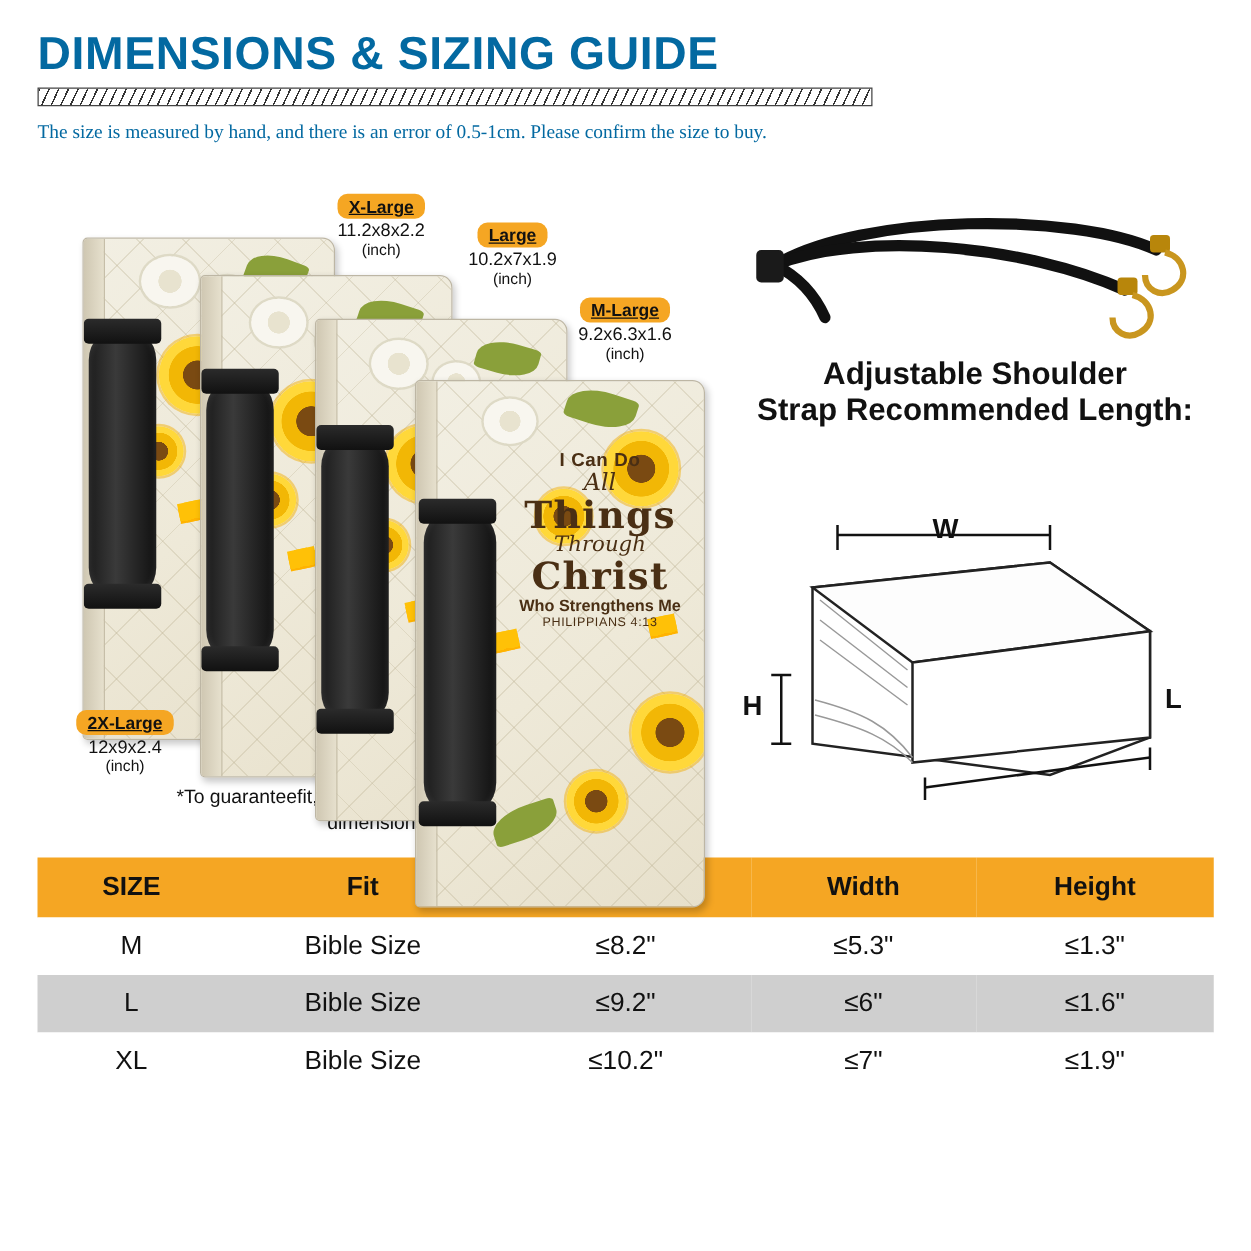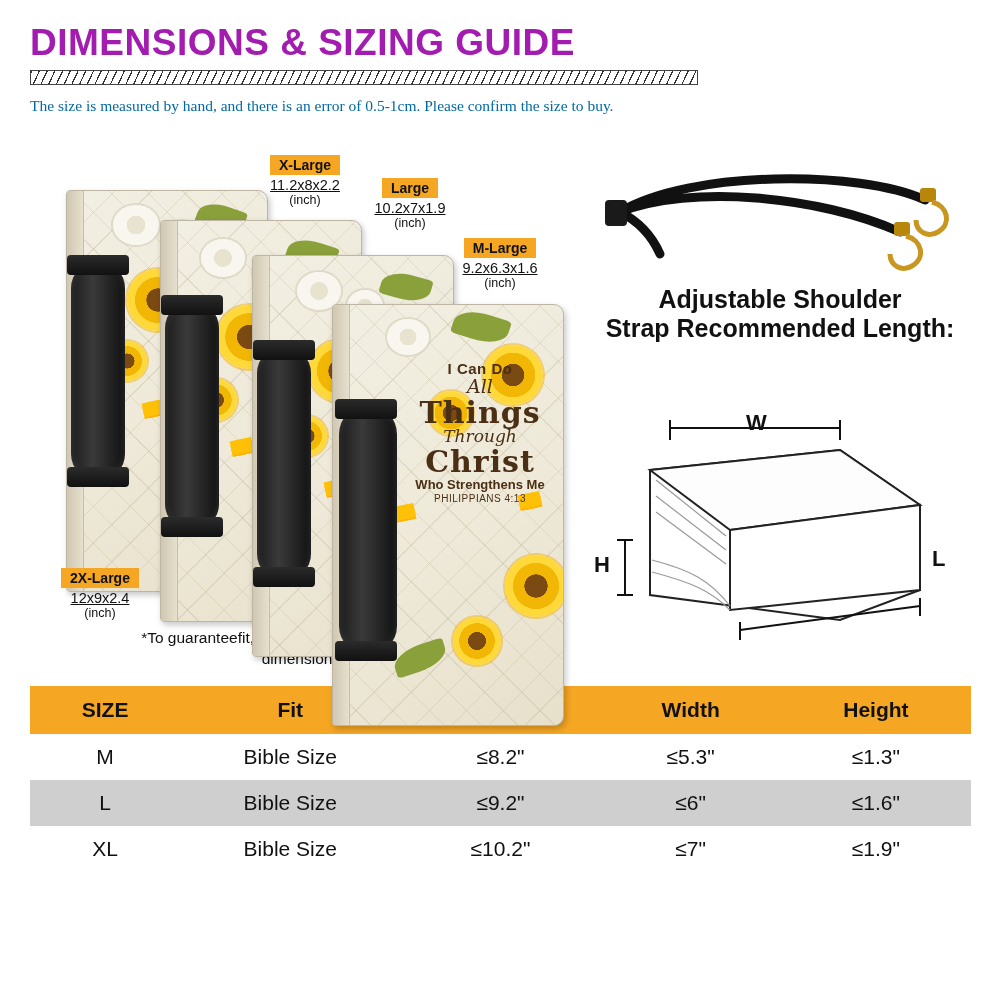--- a/index.html
+++ b/index.html
@@ -20,21 +20,21 @@
   .header {
     position: absolute;
     left: 30px;
     top: 22px;
     width: 700px;
   }
   .title {
     font-size: 37px;
     font-weight: bold;
     letter-spacing: 0.5px;
-    color: #a21caf;
+    color: #0369a1;
     font-family: "Liberation Sans", sans-serif;
   }
   .hatch {
     margin-top: 6px;
     height: 13px;
     width: 666px;
     border: 1px solid #444;
     background: repeating-linear-gradient(
       115deg,
       #333 0px, #333 1.2px,
@@ -154,28 +154,28 @@
 
   
   .callout { position: absolute; text-align: center; }
   .callout .tag {
     display: inline-block;
     background: #f5a623;
     color: #111;
     font-weight: bold;
     font-size: 14px;
     padding: 2px 9px;
-    border-radius: 0;
+    border-radius: 8px;
+    text-decoration: underline;
   }
   .callout .dim {
     font-size: 14.5px;
     color: #111;
     margin-top: 2px;
     white-space: nowrap;
-    text-decoration: underline;
   }
   .callout .unit {
     font-size: 12.5px;
     color: #111;
   }
 
   .guarantee {
     position: absolute;
     left: 120px;
     top: 628px;

